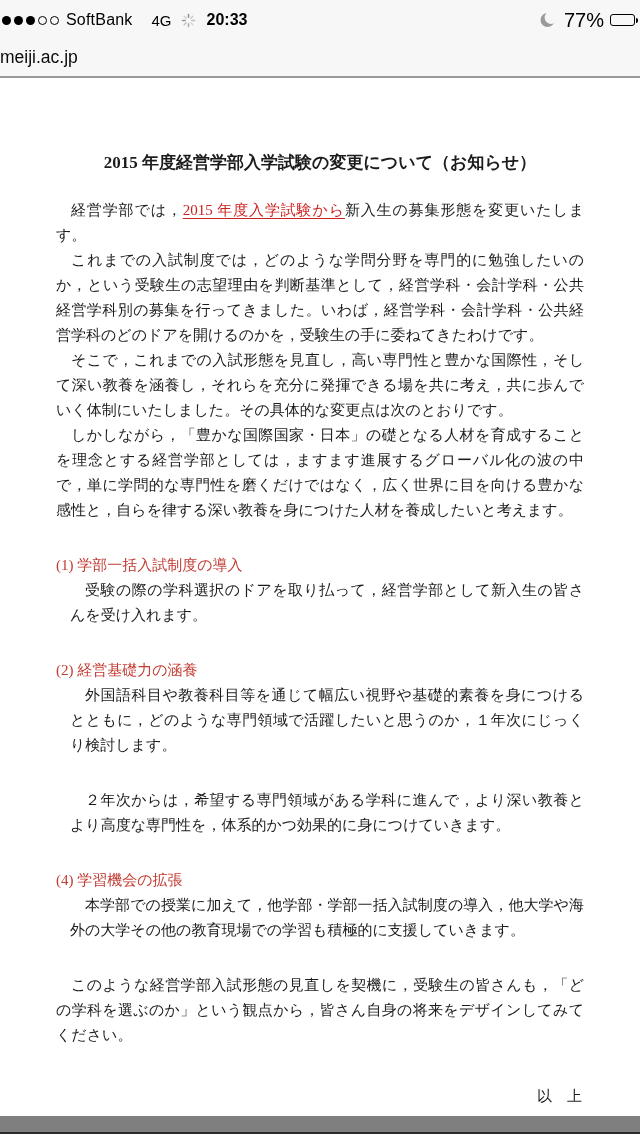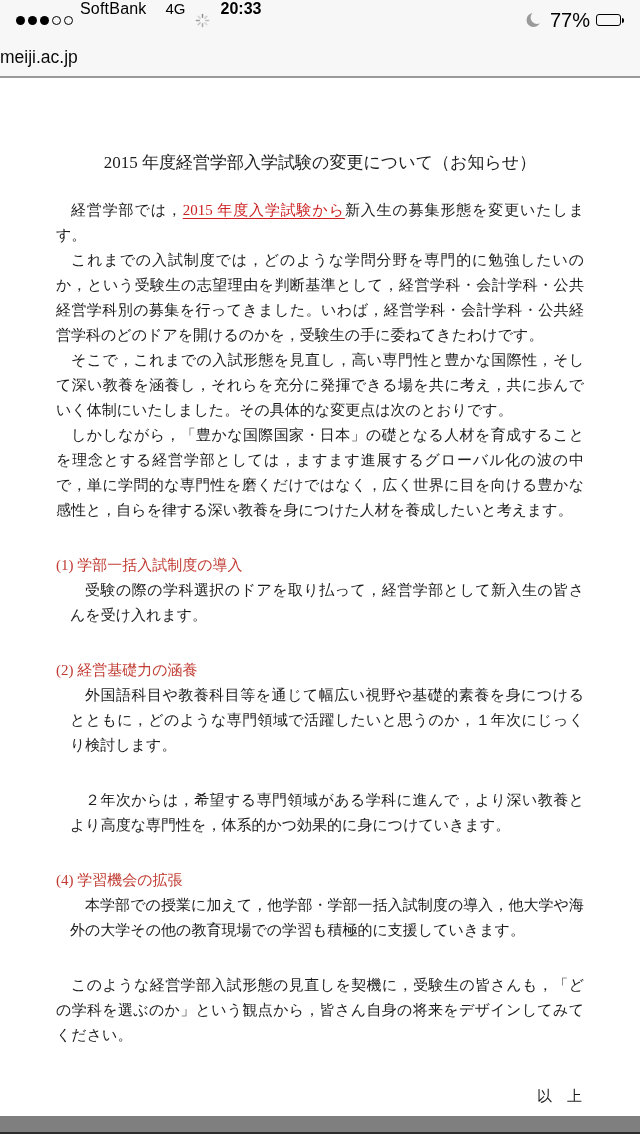--- a/index.html
+++ b/index.html
@@ -1,20 +1,20 @@
 <!DOCTYPE html>
 <html><head>
 <meta charset="utf-8">
 <style>
   html,body{margin:0;padding:0;width:640px;height:1136px;overflow:hidden;background:#fff;}
   body{font-family:"Liberation Sans","DejaVu Sans",sans-serif;}
 
   
   .chrome{background:#f7f7f8;border-bottom:2px solid #9a9a9a;box-shadow:0 1px 2px rgba(0,0,0,0.25);}
-  .status-row{height:40px;display:flex;padding:0 16px;font-size:16px;color:#000;}
+  .status-row{height:40px;display:flex;align-items:center;padding:0 2px;font-size:16px;color:#000;}
   .signal{display:flex;align-items:center;gap:3px;margin-right:7px;}
   .dot{width:9px;height:9px;border-radius:50%;box-sizing:border-box;}
   .dot.filled{background:#000;}
   .dot.empty{border:1.5px solid #000;background:transparent;}
   .carrier{font-size:16px;letter-spacing:.2px;}
   .network{margin-left:19px;font-size:15px;}
   .spinner{margin-left:9px;display:flex;align-items:center;}
   .clock{margin-left:11px;font-weight:bold;font-size:16px;}
   .right-cluster{margin-left:auto;display:flex;align-items:center;}
   .moon{display:flex;align-items:center;margin-right:7px;}
@@ -22,21 +22,21 @@
   .battery{display:flex;align-items:center;}
   .bat-shell{width:25px;height:12px;border:1px solid #000;border-radius:3px;padding:1px;box-sizing:border-box;}
   .bat-fill{height:100%;background:#000;border-radius:1px;}
   .bat-tip{width:2px;height:5px;background:#000;border-radius:0 2px 2px 0;margin-left:1px;}
   .url-row{height:36px;line-height:34px;text-align:left;font-size:17.5px;color:#0a0a0a;}
 
   
   .content{background:#ffffff;height:1038px;box-sizing:border-box;overflow:hidden;}
   .doc{padding:72px 56px 0 56px;font-family:"Liberation Serif","DejaVu Serif",serif;
        font-size:15px;line-height:25px;color:#1c1c1c;text-align:justify;}
-  .doc-title{font-size:17px;font-weight:normal;text-align:center;margin:0 0 22px 0;line-height:26px;}
+  .doc-title{font-size:17px;font-weight:bold;text-align:center;margin:0 0 22px 0;line-height:26px;}
   .para{margin:0;text-indent:1em;}
   .section{margin-top:30px;}
   .sec-head{margin:0;color:#c13b32;text-indent:0;}
   .sec-body{margin:0 0 0 14px;text-indent:1em;}
   .closing{margin-top:30px;}
   .red-link{color:#cc2222;text-decoration:underline;text-underline-offset:3px;cursor:pointer;}
   .signoff{margin-top:36px;text-align:right;text-indent:0;padding-right:2px;}
 
   
   .bottom-bar{height:16px;background:#7f7f7f;}

